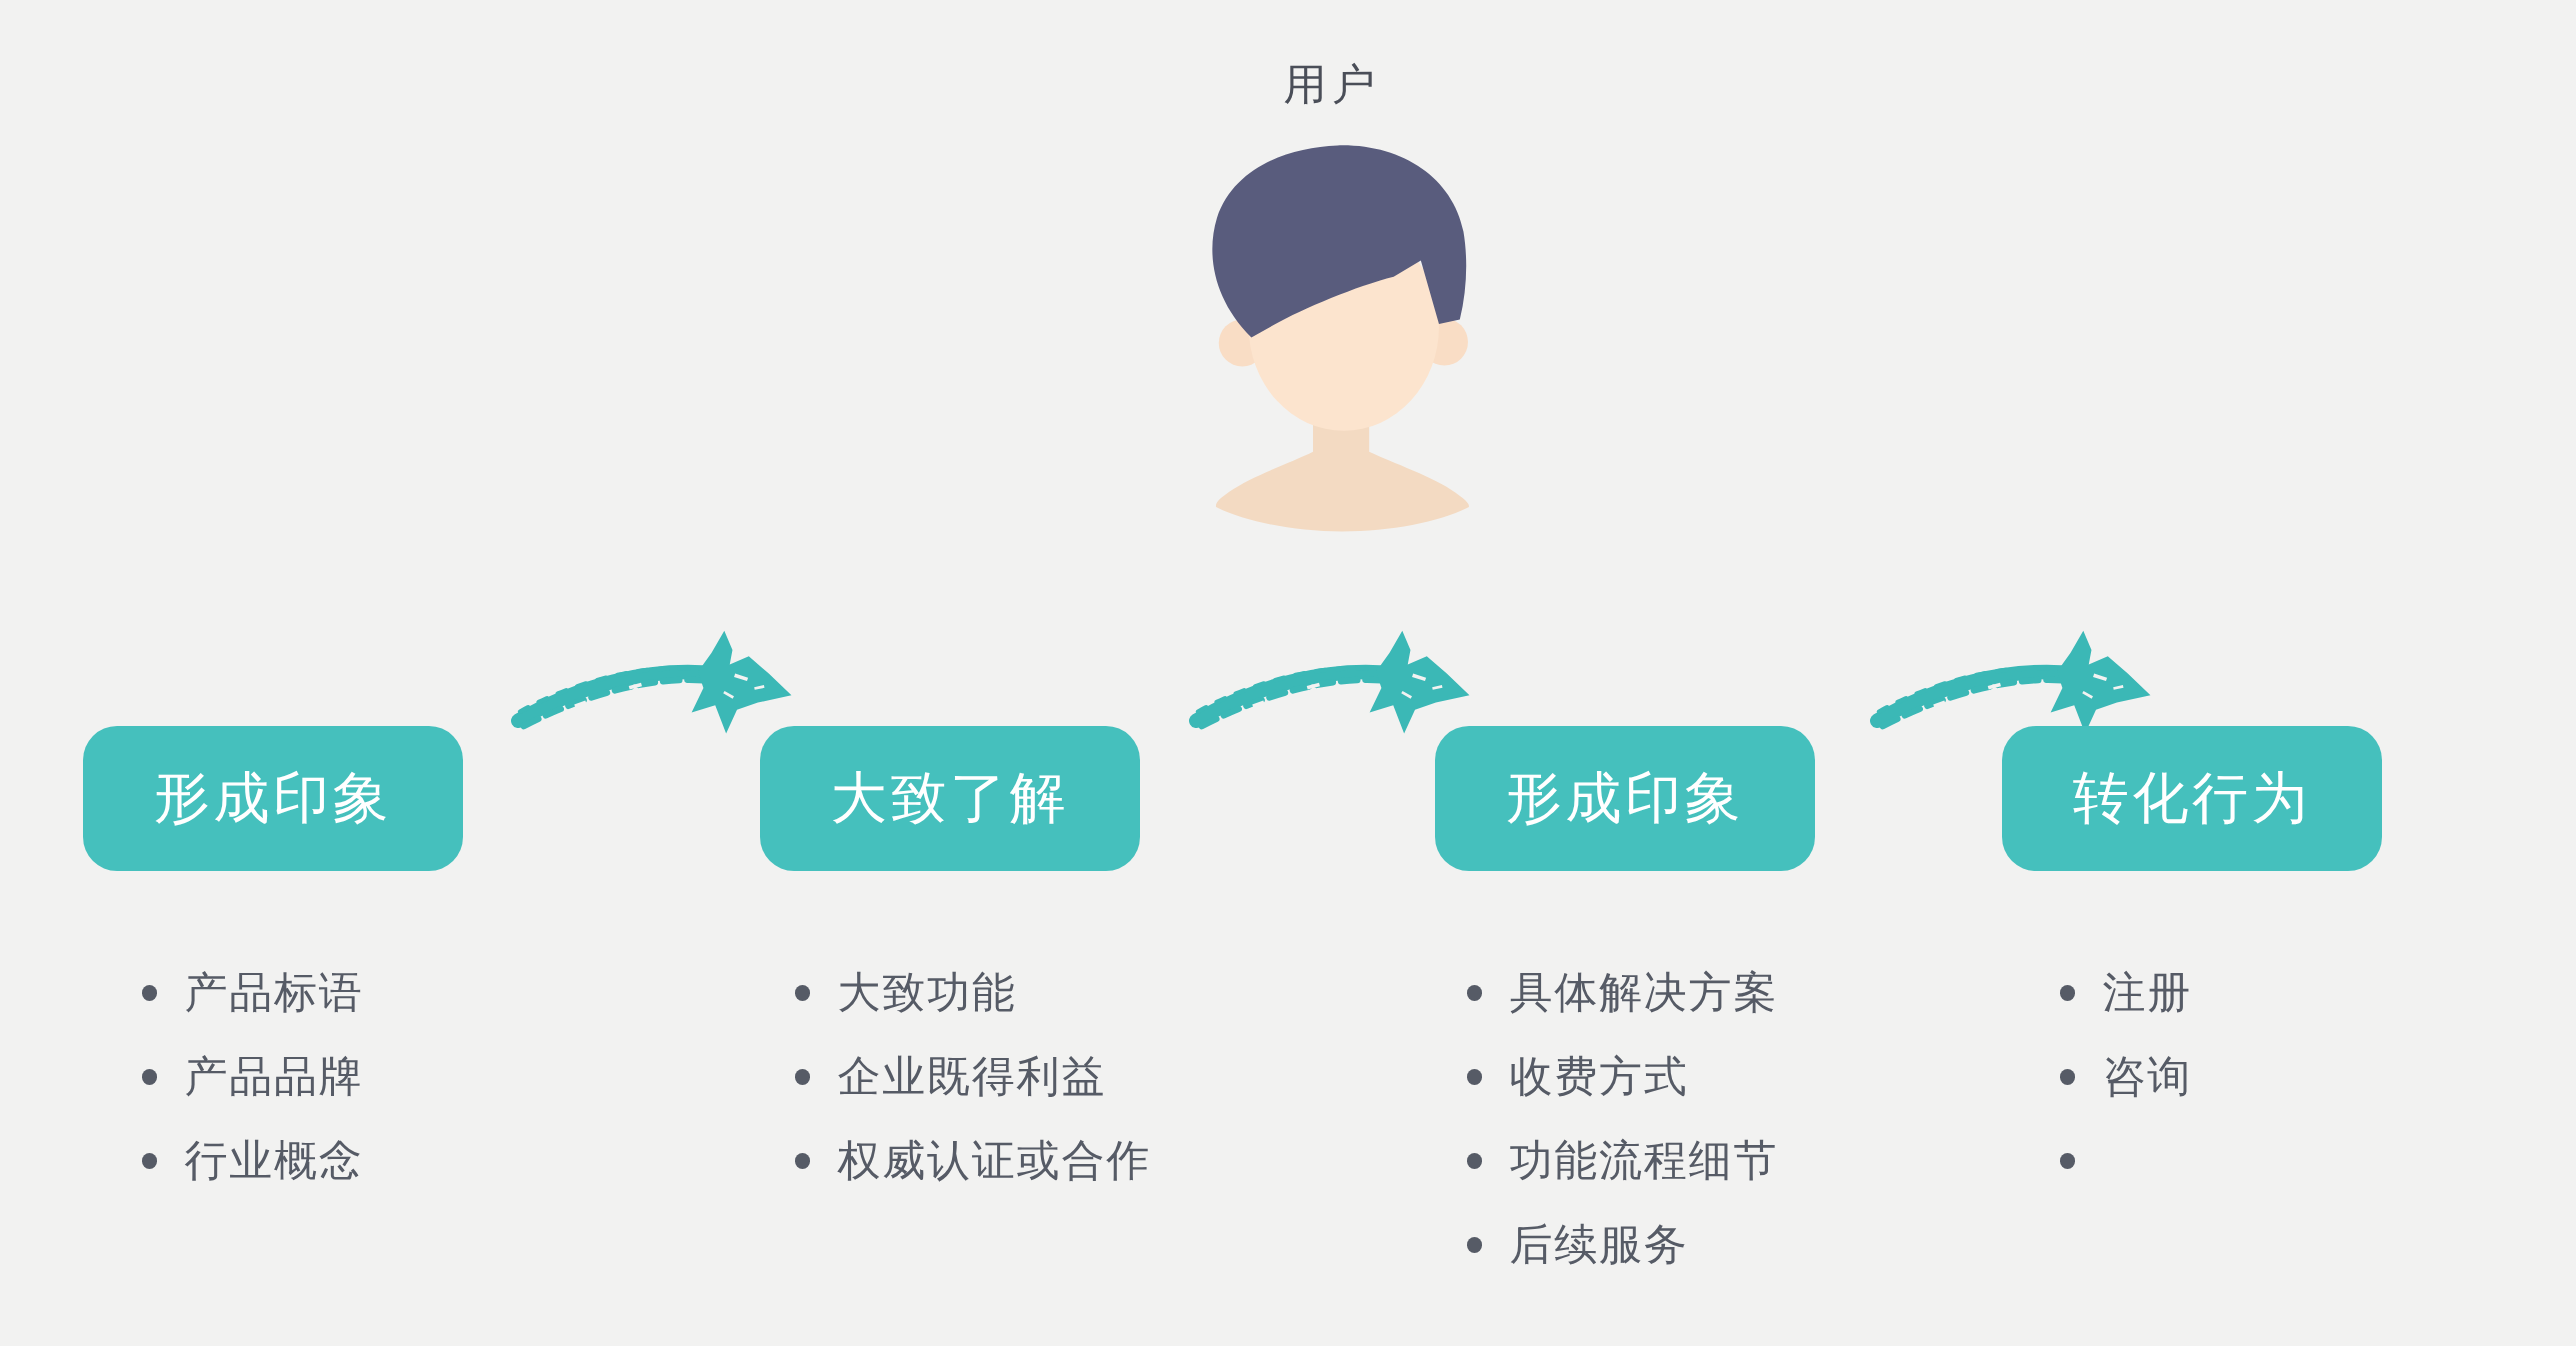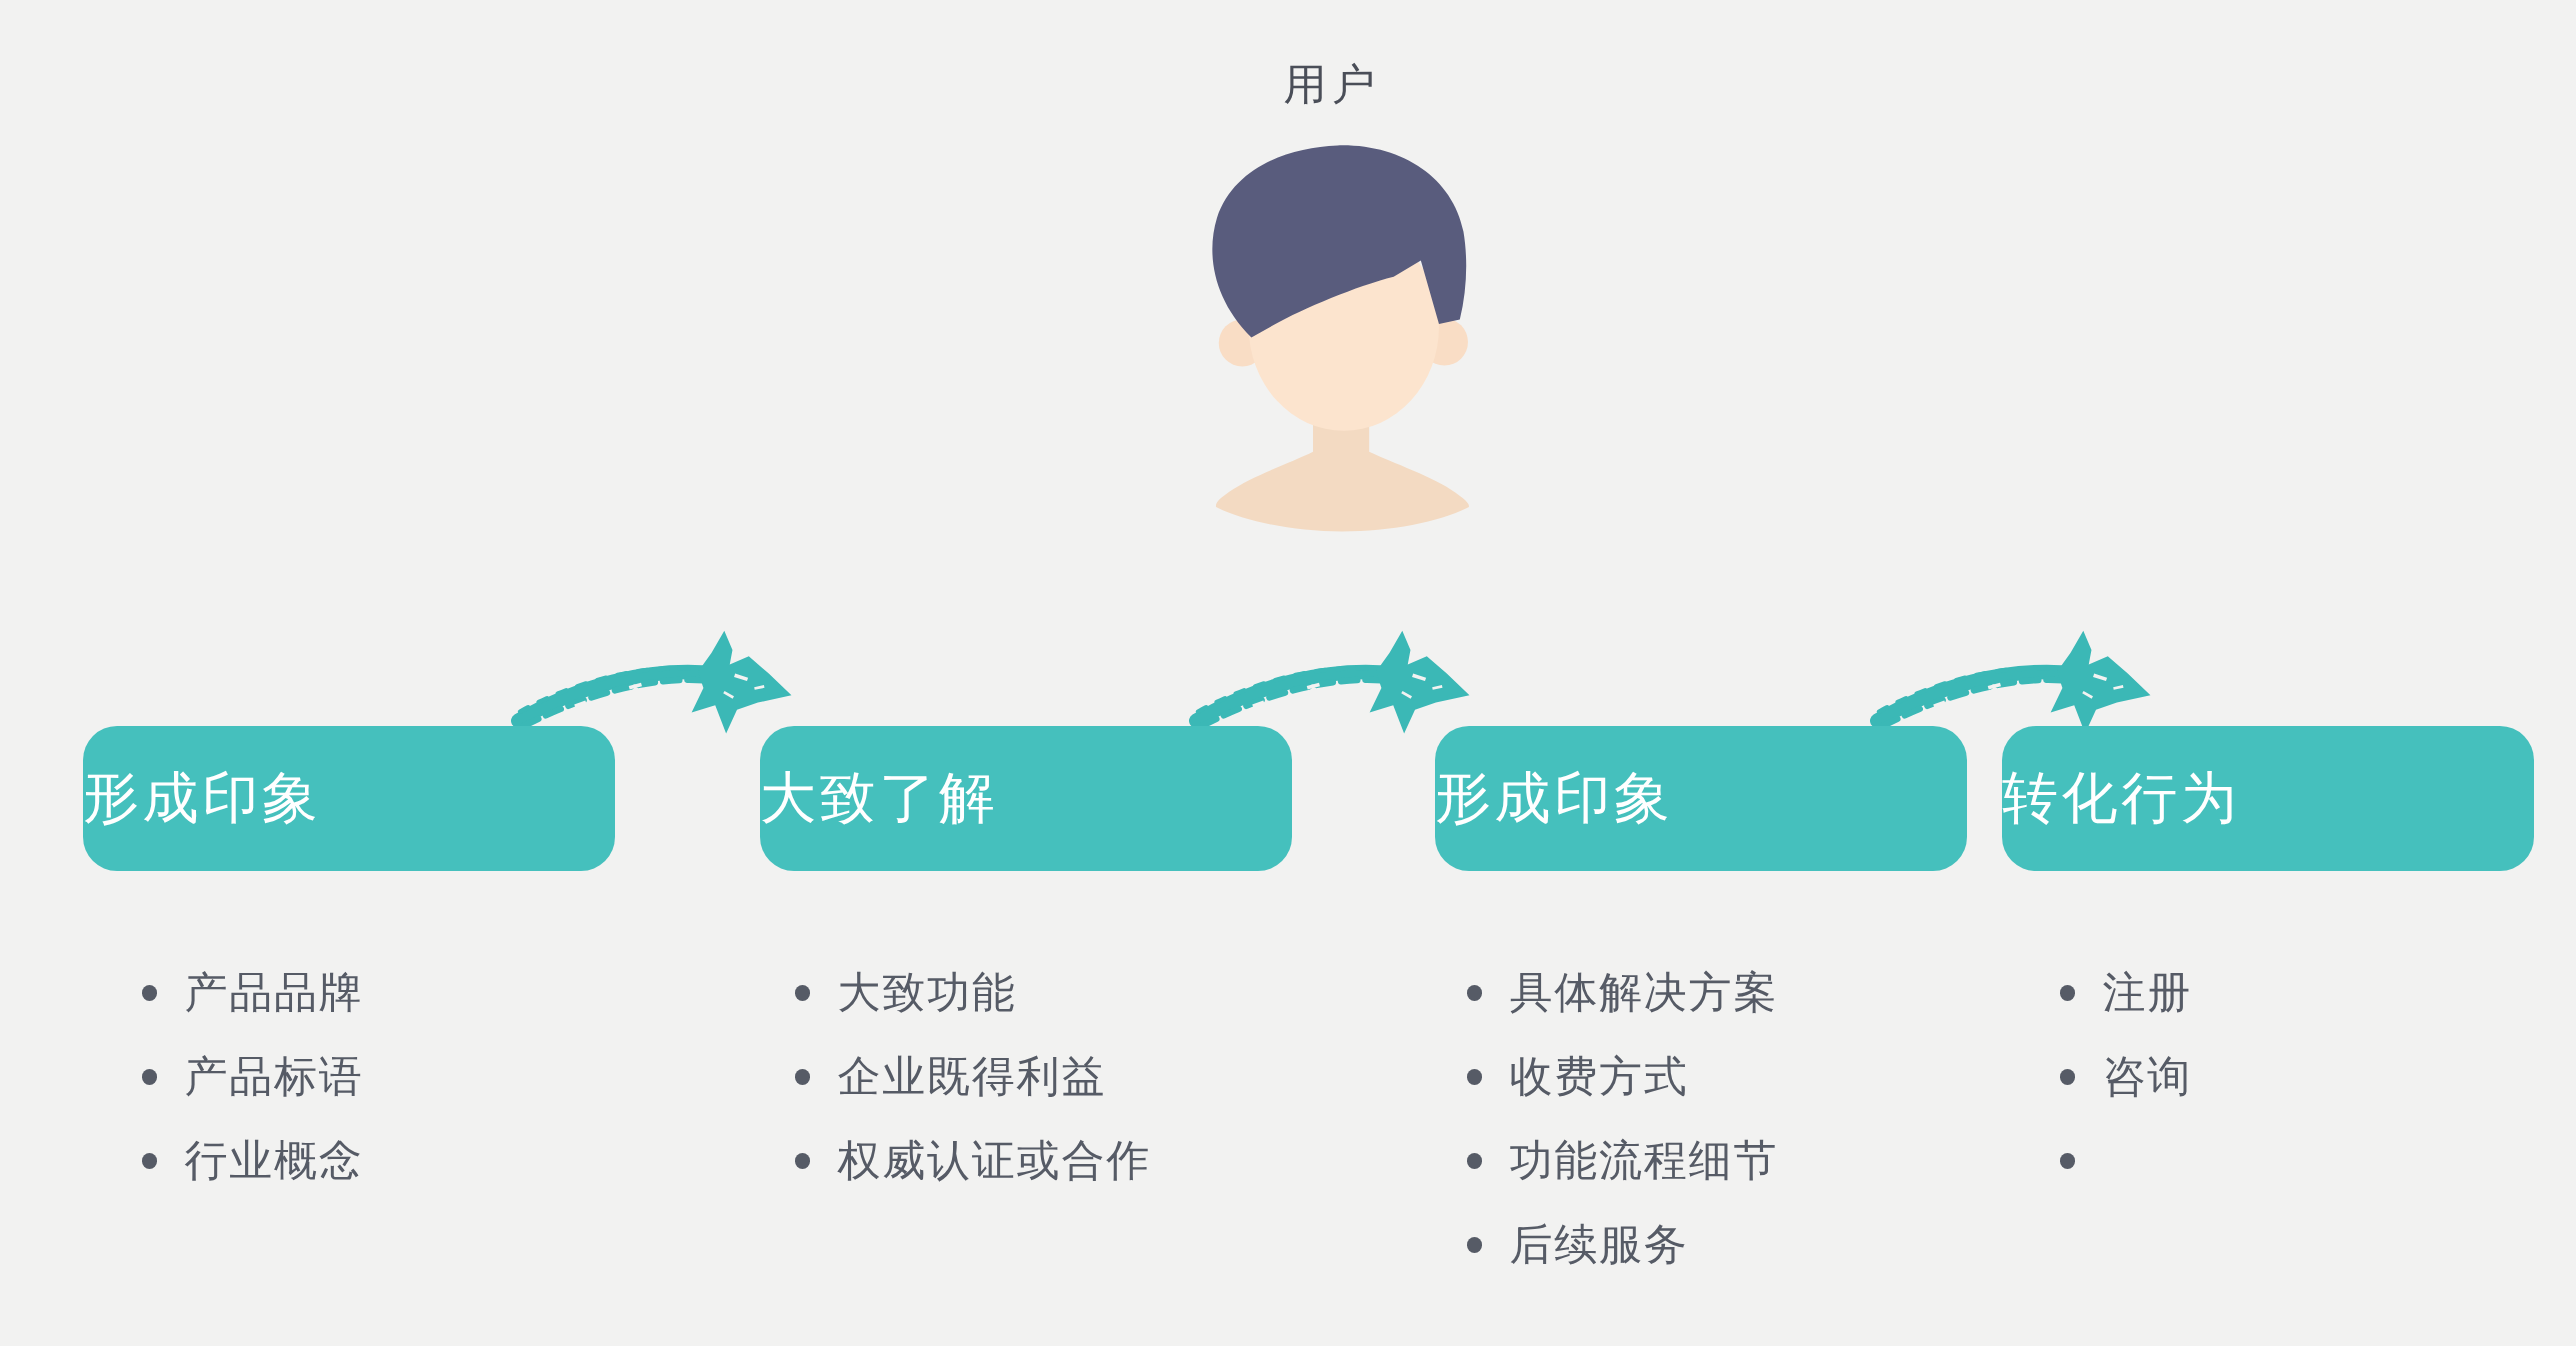--- a/index.html
+++ b/index.html
@@ -53,27 +53,27 @@
     position: absolute;
     top: 726px;
     width: 467px;
   }
   .stage-1 { left: 39px; }
   .stage-2 { left: 716px; }
   .stage-3 { left: 1391px; }
   .stage-4 { left: 1958px; }
 
   .stage-box {
-    width: 532px;
+    width: 380px;
     height: 145px;
     background: var(--stage);
     border-radius: 34px;
     display: flex;
     align-items: center;
-    justify-content: flex-start;
+    justify-content: center;
   }
   .stage-label {
     color: #ffffff;
     font-size: 56px;
     letter-spacing: 3.6px;
     white-space: nowrap;
   }
 
   .stage-list {
     list-style: none;
@@ -181,28 +181,28 @@
     <rect class="arrow-speck" x="130" y="62" width="14" height="4" transform="rotate(-15 137 64)"></rect>
   </svg>
 
   <div class="stage stage-1">
     <div class="stage-box">
       <span class="stage-label">形成印象</span>
     </div>
     <ul class="stage-list">
       <li>
           <span class="bullet"></span>
+          <span class="item-text">产品标语</span>
+        </li>
+      <li>
+          <span class="bullet"></span>
           <span class="item-text">产品品牌</span>
         </li>
       <li>
           <span class="bullet"></span>
-          <span class="item-text">产品标语</span>
-        </li>
-      <li>
-          <span class="bullet"></span>
           <span class="item-text">行业概念</span>
         </li>
     </ul>
   </div>
 
   <div class="stage stage-2">
     <div class="stage-box">
       <span class="stage-label">大致了解</span>
     </div>
     <ul class="stage-list">

